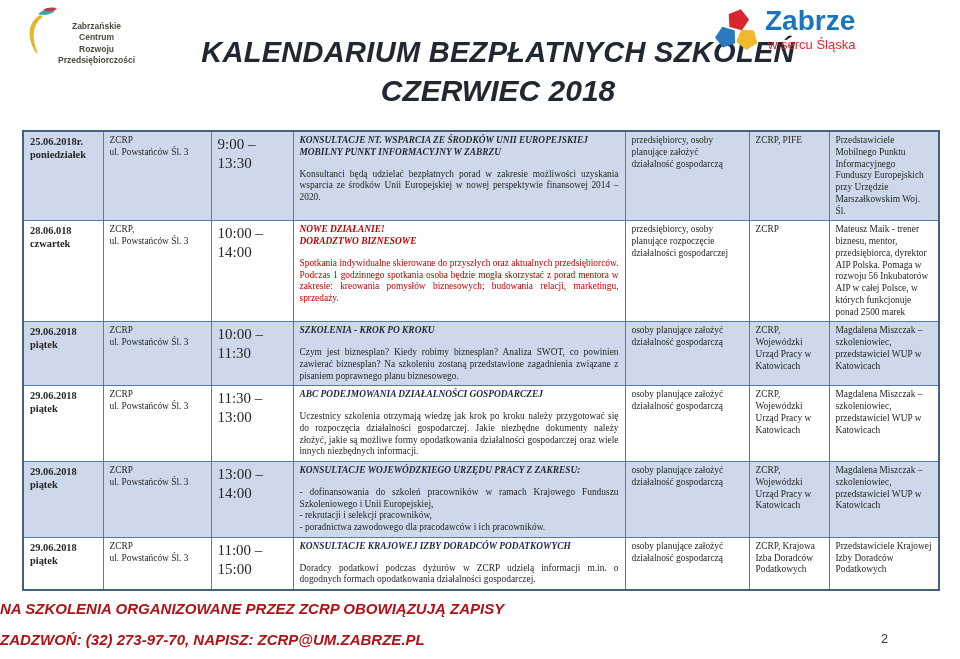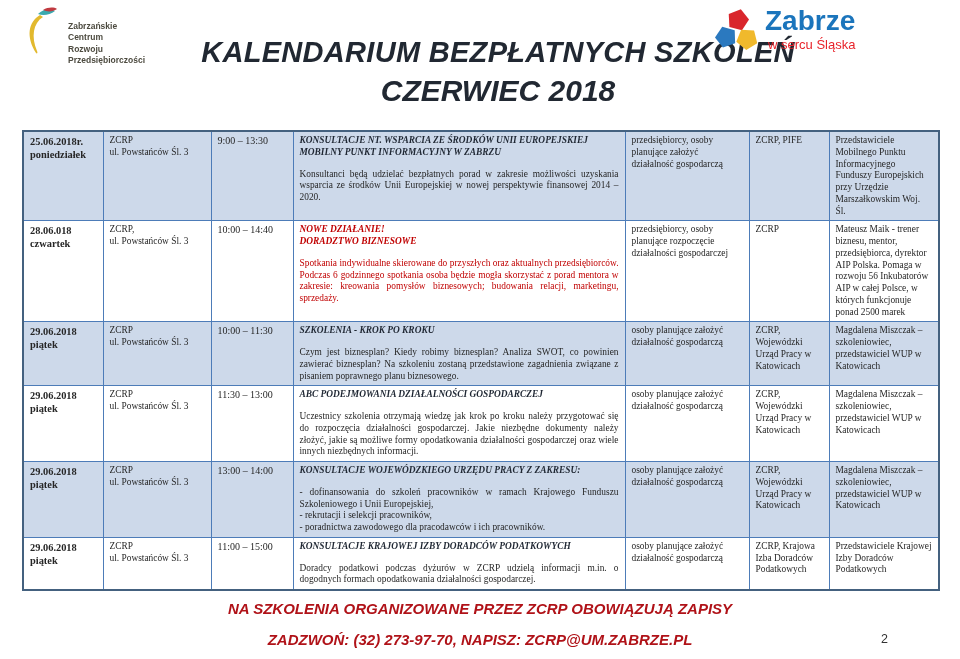--- a/index.html
+++ b/index.html
@@ -3,21 +3,21 @@
 <meta charset="utf-8">
 <style>
   * { box-sizing: border-box; }
   html,body { margin:0; padding:0; background:#ffffff; }
   .page {
     position:relative; width:960px; height:659px; background:#ffffff;
     font-family:"Liberation Sans", sans-serif; overflow:hidden;
   }
 
   
-  .zcrp-logo { position:absolute; left:24px; top:6px; display:flex; gap:10px; align-items:flex-start; }
+  .zcrp-logo { position:absolute; left:24px; top:6px; display:flex; gap:0; align-items:flex-start;text-align:center; }
   .zcrp-text { font-size:8.5px; font-weight:bold; color:#4d4b40; line-height:1.35; margin-top:15px; white-space:pre-line; }
 
   .title-wrap { position:absolute; left:0; right:0; top:36px; text-align:center;
     color:#212832; font-weight:bold; font-style:italic;margin-left:36px; }
   .title-l1 { font-size:29px; letter-spacing:0.3px; }
   .title-l2 { font-size:30px; margin-top:5px; }
 
   .zabrze-logo { position:absolute; left:714px; top:8px; display:flex; gap:5px; align-items:flex-start; }
   .zabrze-name { font-size:28px; font-weight:bold; color:#1b75bc; line-height:0.95; }
   .zabrze-tag  { font-size:13px; color:#e8232a; margin-top:2px; margin-left:3px; font-weight:normal; }
@@ -27,28 +27,28 @@
     margin:130px 0 0 22px; width:916px; border-collapse:collapse; table-layout:fixed;
     font-size:9.4px; color:#262626; border:2px solid #44617f;
   }
   table.schedule td { border:1px solid #4d7cb8; vertical-align:top; padding:3px 6px; line-height:1.25;font-family:Liberation Serif, serif; }
   tr.blue > td { background:#cdd9ea; }
   tr.h1>td{height:62px} tr.h2>td{height:98px} tr.h3>td{height:36px}
   tr.h4>td{height:54px} tr.h5>td{height:48px} tr.h6>td{height:34px}
 
   .c-date { font-weight:bold; font-size:10.4px; line-height:1.35; }
   .blk { display:block; }
-  .c-time { font-size:10px; }
+  .c-time { font-size:15px; }
   td.c-desc { padding:2px 8px 3px 8px; }
   .desc-title { font-weight:bold; font-style:italic; white-space:pre-line; color:#1f2733; }
   .desc-body  { text-align:justify; white-space:pre-line; margin-top:10px; }
   tr.red-desc .desc-title, tr.red-desc .desc-body { color:#c00000; }
 
   
-  .footer { text-align:center; font-weight:bold; font-style:italic; }
+  .footer { text-align:left; font-weight:bold; font-style:italic; }
   .f-red  { color:#b01218; font-size:15px; }
   .f-red.l1 { margin-top:9px; }
   .f-red.l2 { margin-top:14px; }
 
   .page-num { position:absolute; right:72px; top:632px; font-size:12.5px; color:#333; font-style:normal; }
 </style>
 </head>
 <body>
 
 <div class="page">
@@ -118,25 +118,25 @@
 
       <tr class="red-desc h2">
         <td class="c-date">
           <span class="blk">28.06.018</span>
           <span class="blk">czwartek</span>
         </td>
         <td>
           <span class="blk">ZCRP,</span>
           <span class="blk">ul. Powstańców Śl. 3</span>
         </td>
-        <td class="c-time">10:00 – 14:40</td>
+        <td class="c-time">10:00 – 14:00</td>
         <td class="c-desc">
           <div class="desc-title">NOWE DZIAŁANIE!
 DORADZTWO BIZNESOWE</div>
-          <div class="desc-body">Spotkania indywidualne skierowane do przyszłych oraz aktualnych przedsiębiorców. Podczas 6 godzinnego spotkania osoba będzie mogła skorzystać z porad mentora w zakresie: kreowania pomysłów biznesowych; budowania relacji, marketingu, sprzedaży.</div>
+          <div class="desc-body">Spotkania indywidualne skierowane do przyszłych oraz aktualnych przedsiębiorców. Podczas 1 godzinnego spotkania osoba będzie mogła skorzystać z porad mentora w zakresie: kreowania pomysłów biznesowych; budowania relacji, marketingu, sprzedaży.</div>
         </td>
         <td>przedsiębiorcy, osoby planujące rozpoczęcie działalności gospodarczej</td>
         <td>ZCRP</td>
         <td>Mateusz Maik - trener biznesu, mentor, przedsiębiorca, dyrektor AIP Polska. Pomaga w rozwoju 56 Inkubatorów AIP w całej Polsce, w których funkcjonuje ponad 2500 marek</td>
       </tr>
 
       <tr class="blue h3">
         <td class="c-date">
           <span class="blk">29.06.2018</span>
           <span class="blk">piątek</span>

